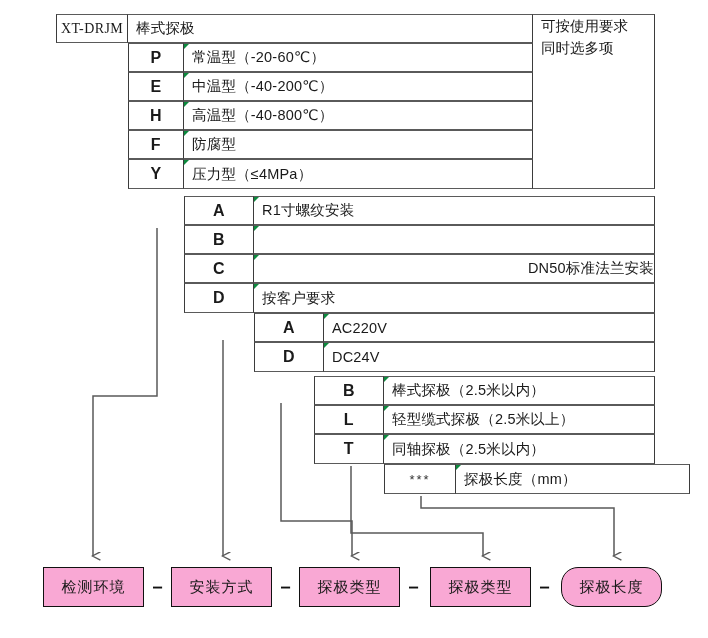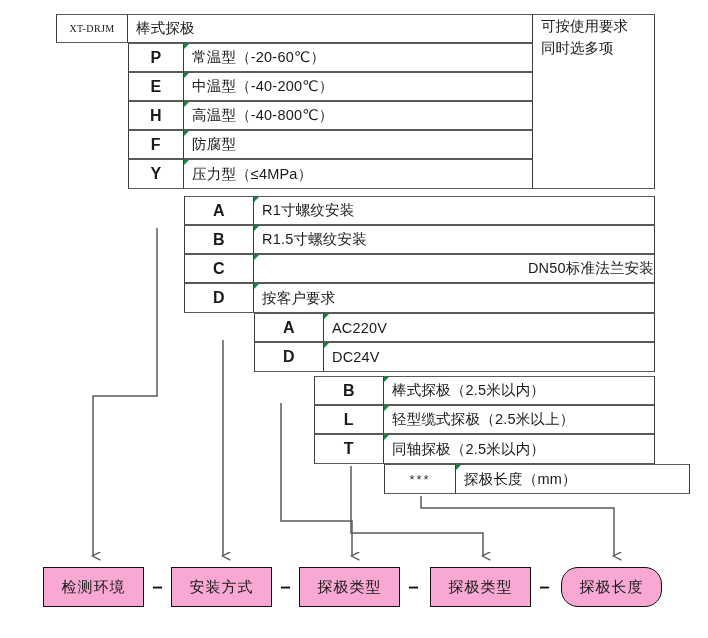--- a/index.html
+++ b/index.html
@@ -22,21 +22,21 @@
   .cell.ctr{justify-content:center;}
   .cell.lft{justify-content:flex-start;padding-left:8px;}
 
   
   .bt{border-top:1.4px solid #5a5a5a;}
   .bb{border-bottom:1.4px solid #5a5a5a;}
   .bl{border-left:1.4px solid #3b3b3b;}
   .br{border-right:1.4px solid #3b3b3b;}
 
   .code{font-size:16px;font-weight:600;letter-spacing:.5px;}
-  .model{font-family:"Liberation Serif","DejaVu Serif",serif;font-size:10px;letter-spacing:.4px;}
+  .model{font-family:"Liberation Serif","DejaVu Serif",serif;font-size:14px;letter-spacing:.4px;}
   .desc{font-size:14.5px;letter-spacing:.2px;}
   .note{
     font-size:14.5px;line-height:22px;
     align-items:flex-start;padding-top:0;
     white-space:normal;
   }
   .stars{font-size:13px;letter-spacing:2px;color:#333;}
 
   
   .tick{
@@ -130,21 +130,20 @@
     <div class="cell lft desc bt bb br" style="left:254px;top:196px;width:401px;height:29px;">
       <i class="tick"></i>
       <span>R1寸螺纹安装</span>
       </div>
 
     <div class="cell ctr code bt bb bl br" style="left:184px;top:225px;width:70px;height:29px;">
       <span>B</span>
       </div>
     <div class="cell lft desc bt bb br" style="left:254px;top:225px;width:401px;height:29px;">
       <i class="tick"></i>
-      <span>R1.5寸螺纹安装</span>
       </div>
 
     <div class="cell ctr code bt bb bl br" style="left:184px;top:254px;width:70px;height:29px;">
       <span>C</span>
       </div>
     <div class="cell lft desc bt bb br" style="left:254px;top:254px;width:401px;height:29px;justify-content:flex-end;">
       <i class="tick"></i>
       <span>DN50标准法兰安装</span>
       </div>
 

